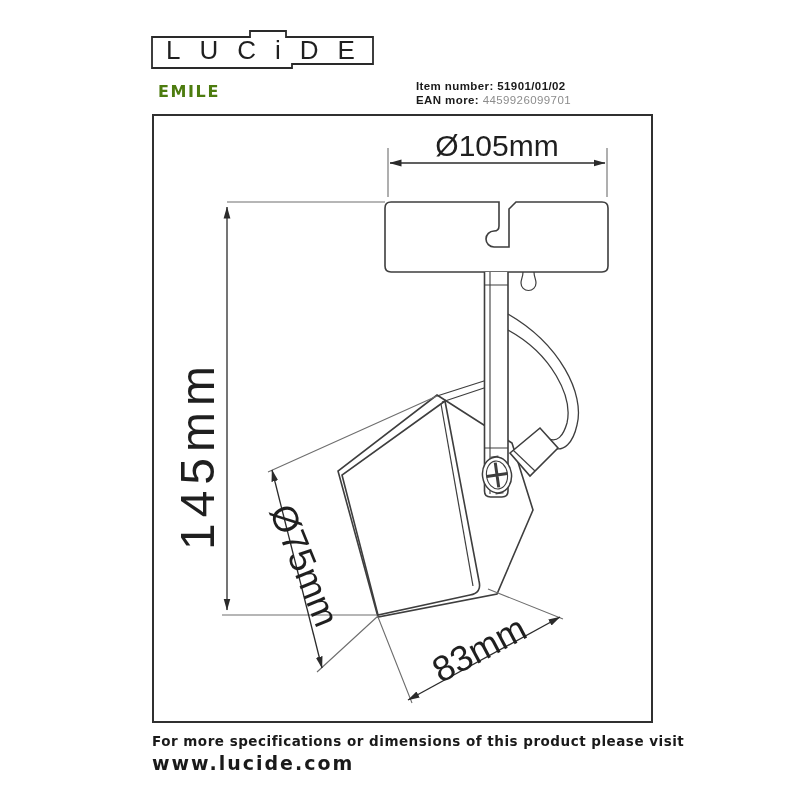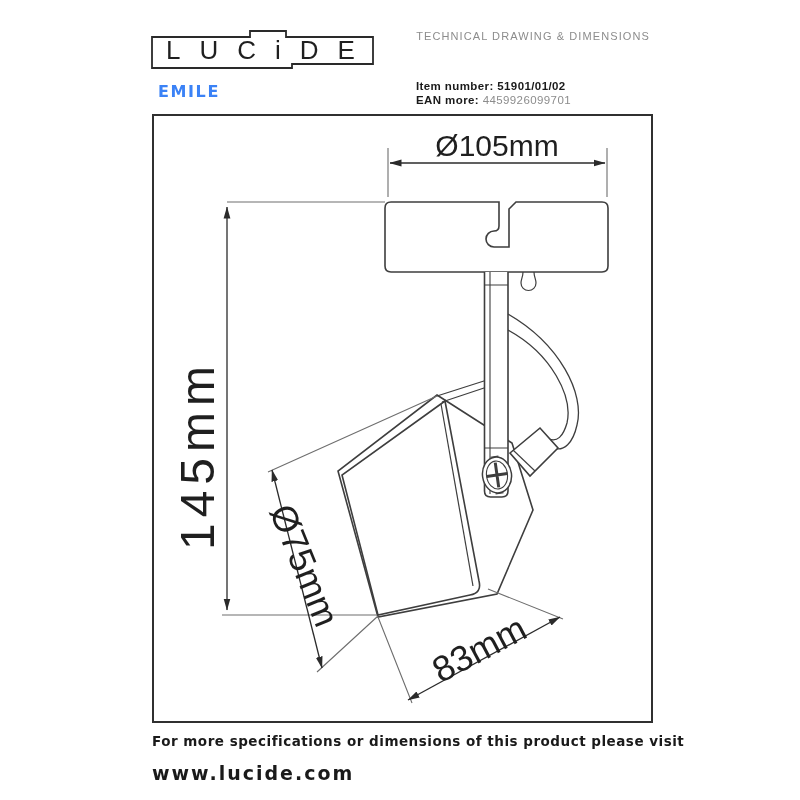--- a/index.html
+++ b/index.html
@@ -1,37 +1,36 @@
 <!DOCTYPE html>
 <html><head>
 <meta charset="utf-8">
 <style>
   html,body{margin:0;padding:0;background:#ffffff;}
   .page{position:relative;width:800px;height:800px;background:#ffffff;overflow:hidden;
         font-family:"DejaVu Sans","Liberation Sans",sans-serif;color:#1d1d1d;}
   .abs{position:absolute;}
   .doc-type{top:30px;right:150px;font-size:11px;letter-spacing:1.1px;color:#8c8c8c;
             font-family:"Liberation Sans",sans-serif;}
-  .product-name{top:82px;left:158px;font-size:16px;font-weight:bold;letter-spacing:1.6px;color:#3b82f6;}
+  .product-name{top:82px;left:158px;font-size:16px;font-weight:bold;letter-spacing:1.6px;color:#4d7c0f;}
   .item-block{top:79px;left:416px;font-size:11.5px;line-height:14px;letter-spacing:0.4px;
               font-family:"Liberation Sans",sans-serif;}
   .item-block .lbl{font-weight:bold;color:#1a1a1a;}
   .item-block .val-bold{font-weight:bold;color:#1a1a1a;}
   .item-block .val-muted{color:#8c8c8c;}
   .footer{left:152px;top:733px;}
   .footer .f1{font-size:13.5px;font-weight:bold;letter-spacing:0.5px;color:#1a1a1a;text-align:center;}
-  .footer .f2{font-size:19px;font-weight:bold;letter-spacing:2px;color:#1a1a1a;margin-top:13px;}
+  .footer .f2{font-size:19px;font-weight:bold;letter-spacing:2px;color:#1a1a1a;margin-top:3px;}
   svg text{font-family:"Liberation Sans",sans-serif;fill:#1f1f1f;}
 </style>
 </head>
 <body>
 
 <div class="page">
 
-  <div class="abs doc-type">TECHNICAL DRAWING &amp; DIMENSIONS</div>
   <div class="abs product-name">EMILE</div>
   <div class="abs item-block">
     <div><span class="lbl">Item number:</span>&nbsp;<span class="val-bold">51901/01/02</span></div>
     <div><span class="lbl">EAN more:</span>&nbsp;<span class="val-muted">4459926099701</span></div>
   </div>
 
   <svg class="abs" style="left:0;top:0" width="800" height="800" viewBox="0 0 800 800">
     <defs>
       <marker id="arw" viewBox="0 0 12 8" refX="11.5" refY="4" markerWidth="12" markerHeight="8" orient="auto-start-reverse" markerUnits="userSpaceOnUse">
         <path d="M12,4 L0,0.6 L0,7.4 Z" fill="#2b2b2b"></path>

